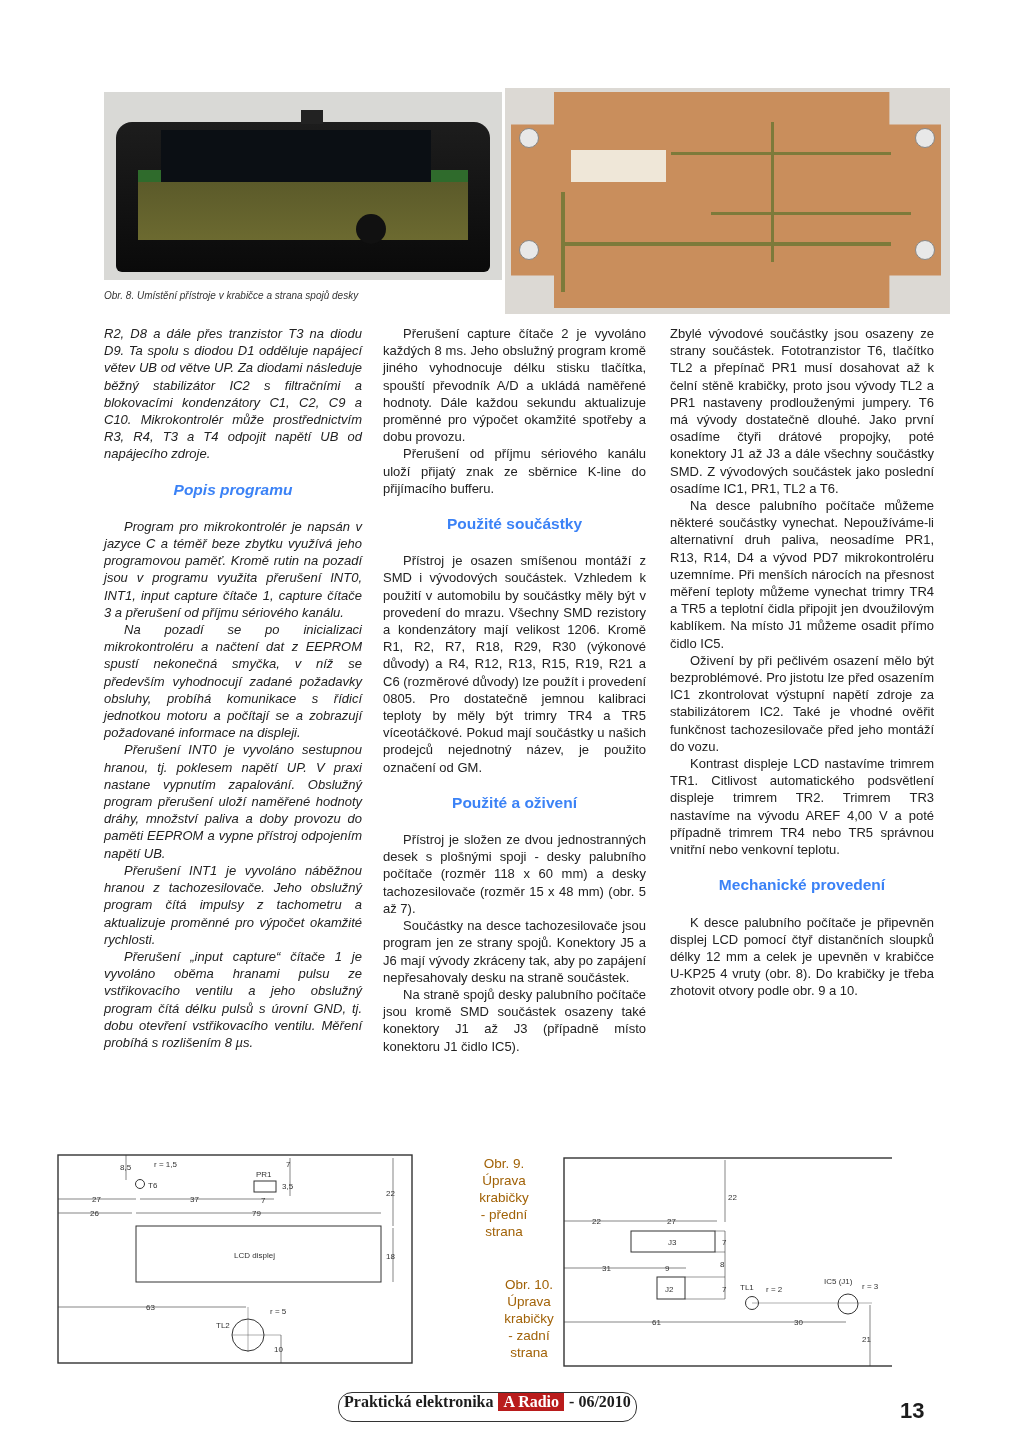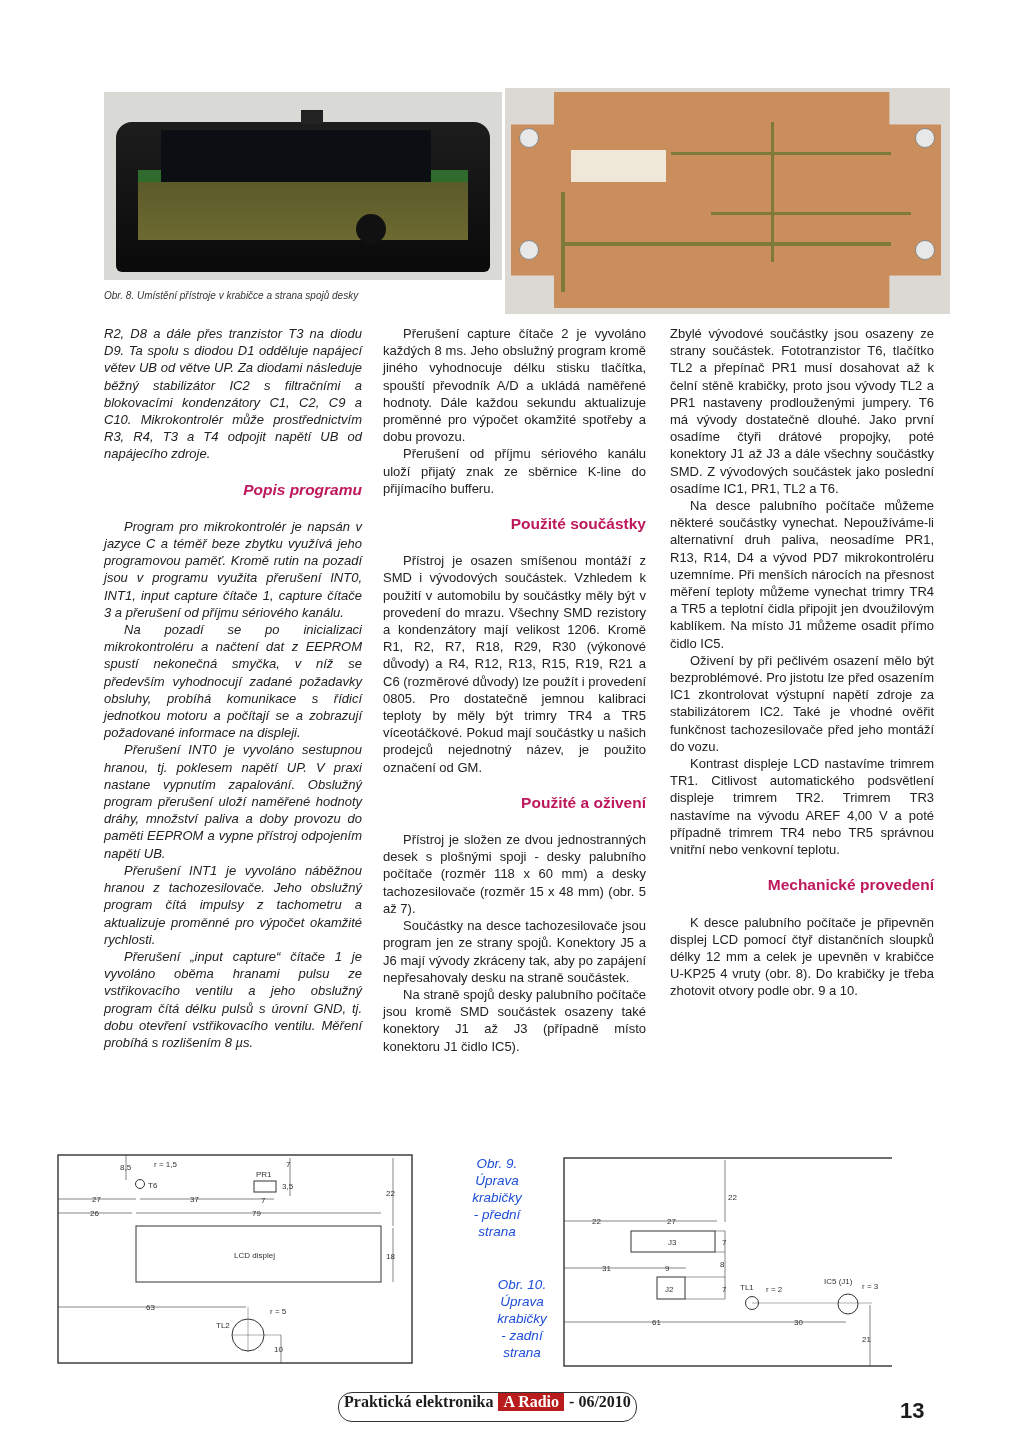--- a/index.html
+++ b/index.html
@@ -24,24 +24,24 @@
   .photo2 .conn { position: absolute; left: 60px; top: 58px; width: 95px; height: 32px; background: #efe7d8; }
   .photo2 .screw { position: absolute; width: 18px; height: 18px; border-radius: 50%; background: #e8e8e8; border: 1px solid #888; }
   .caption8 { left: 104px; top: 290px; font-size: 10px; font-style: italic; color: #333; }
   
   .col { position: absolute; top: 325px; font-size: 13px; line-height: 17.2px; text-align: justify; color: #222; }
   .col p { margin: 0; text-indent: 20px; }
   .col p.noind { text-indent: 0; }
   .col1 { left: 104px; width: 258px; font-style: italic; }
   .col2 { left: 383px; width: 263px; }
   .col3 { left: 670px; width: 264px; }
-  .col h2 { font-size: 15.5px; font-weight: bold; color: #be185d; text-align: right; margin: 18px 0 20px 0; }
+  .col h2 { font-size: 15.5px; font-weight: bold; color: #3b82f6; text-align: center; margin: 18px 0 20px 0; }
   
   .draw { position: absolute; }
-  .fig-caption { position: absolute; font-size: 13.5px; font-style: italic; text-align: center; line-height: 17px; color: #1d4ed8; }
+  .fig-caption { position: absolute; font-size: 13.5px; text-align: center; line-height: 17px; color: #a16207; margin-left: 7px; }
   
   .footer { left: 338px; top: 1392px; height: 28px; border: 1.5px solid #333; border-radius: 14px;
       display: flex; align-items: flex-start; overflow: hidden; font-family: "Liberation Serif", serif;
       font-weight: bold; font-size: 16px; }
   .footer span { display: flex; align-items: center; padding: 0 5px; }
   .footer .red { background: #b91c1c; color: #fff; }
   .pageno { left: 900px; top: 1398px; font-size: 22px; font-weight: bold; }
 </style>
 </head>
 <body>

